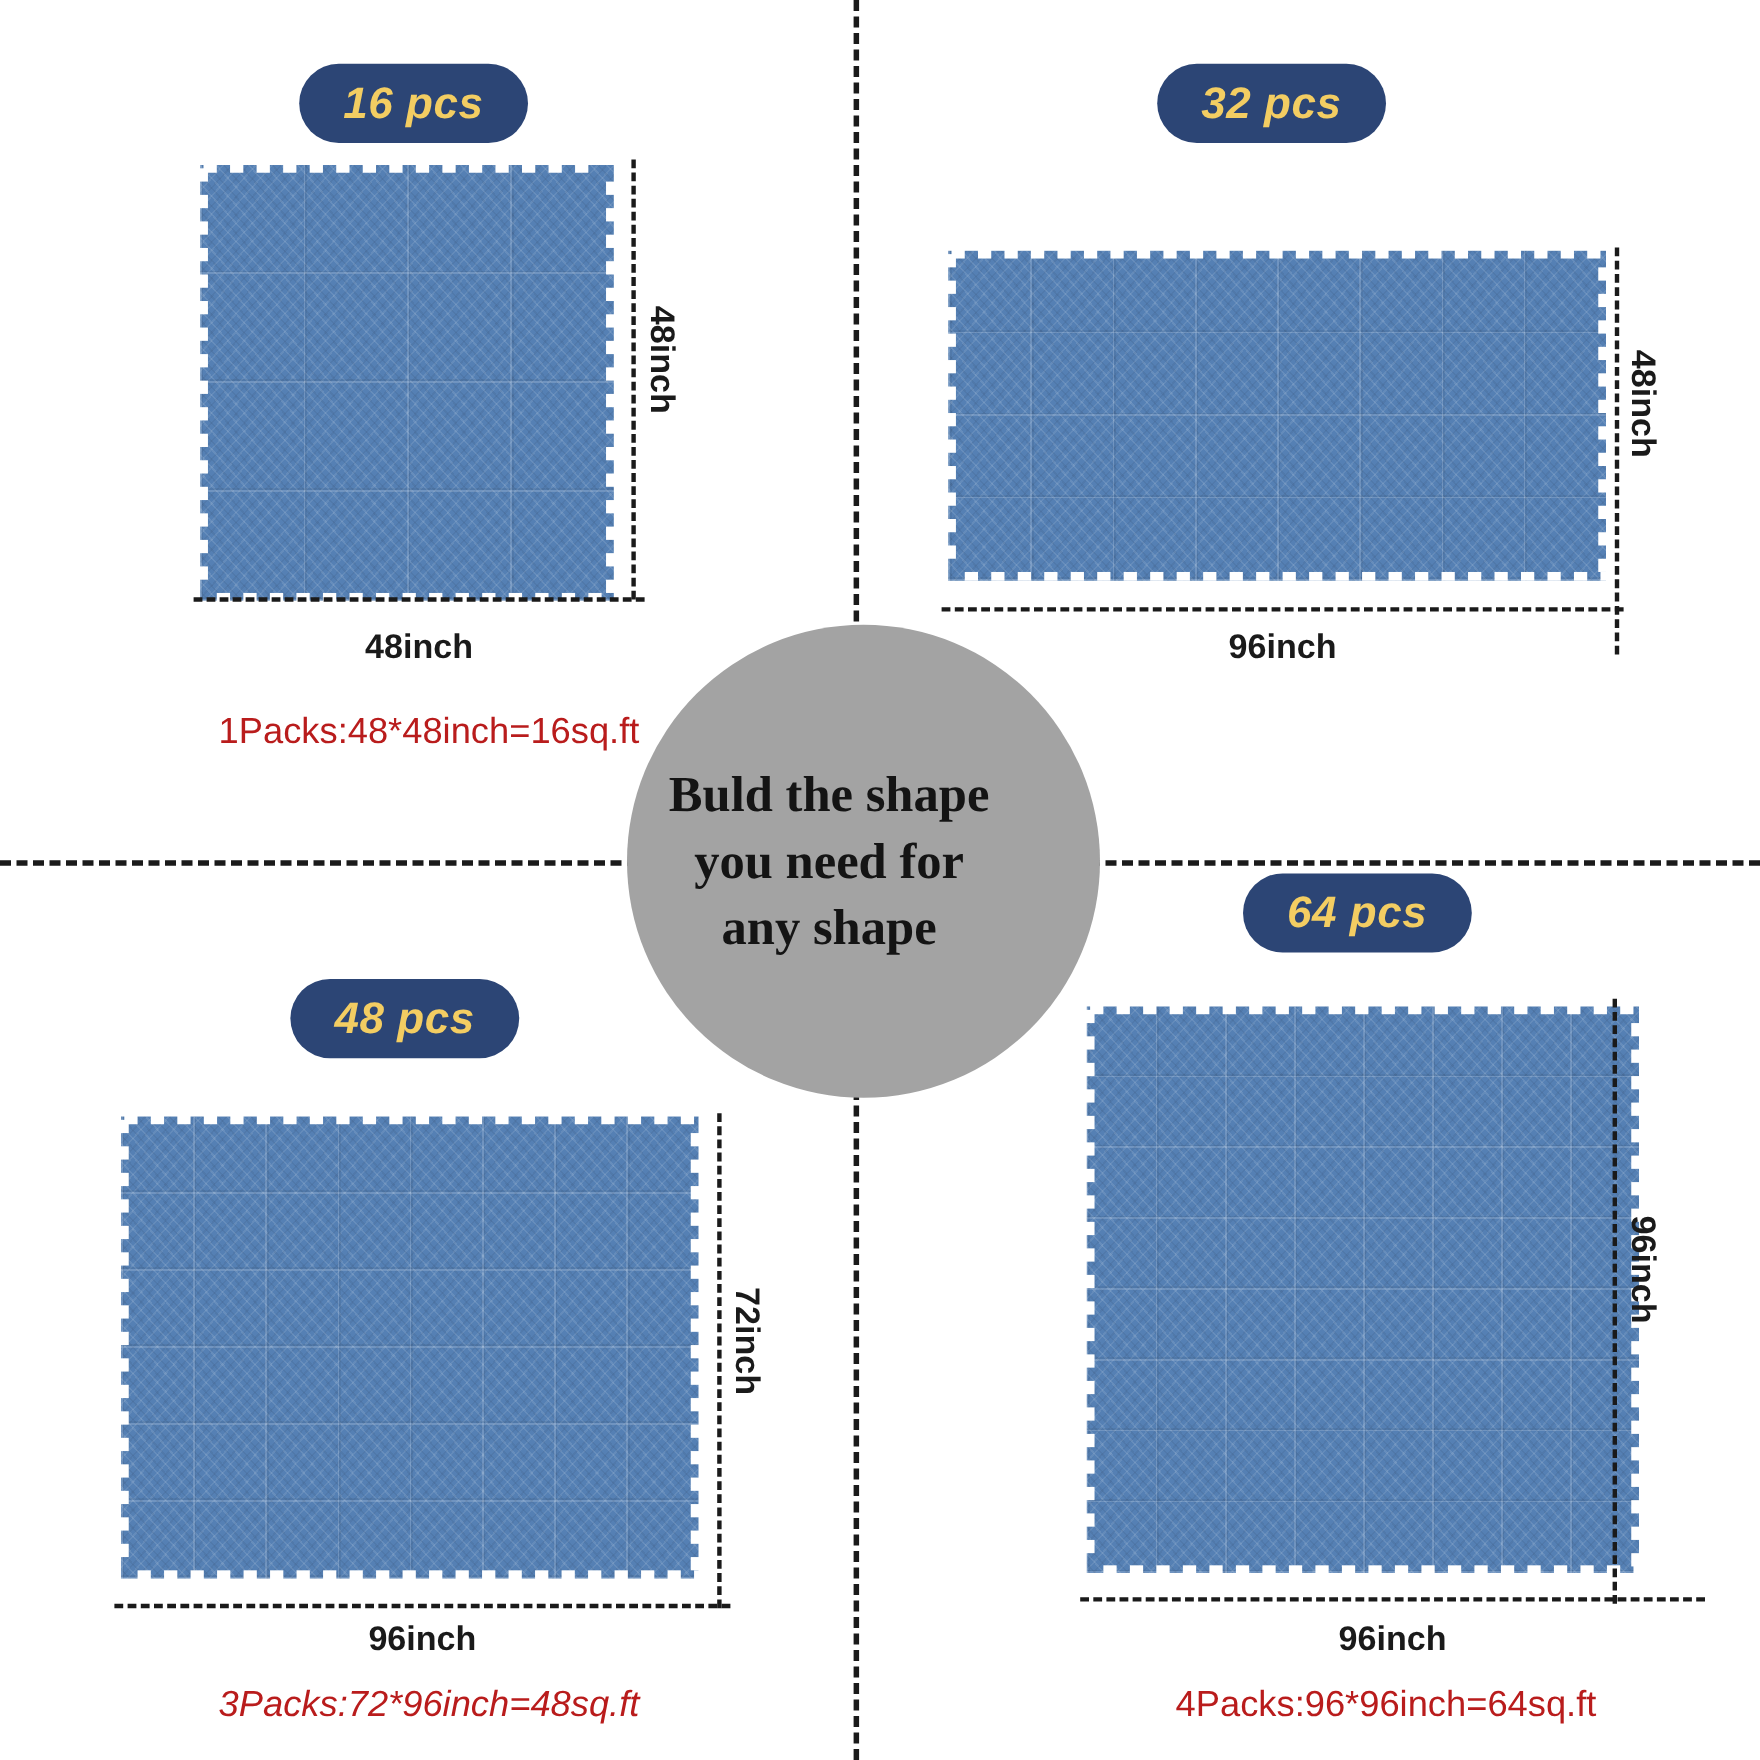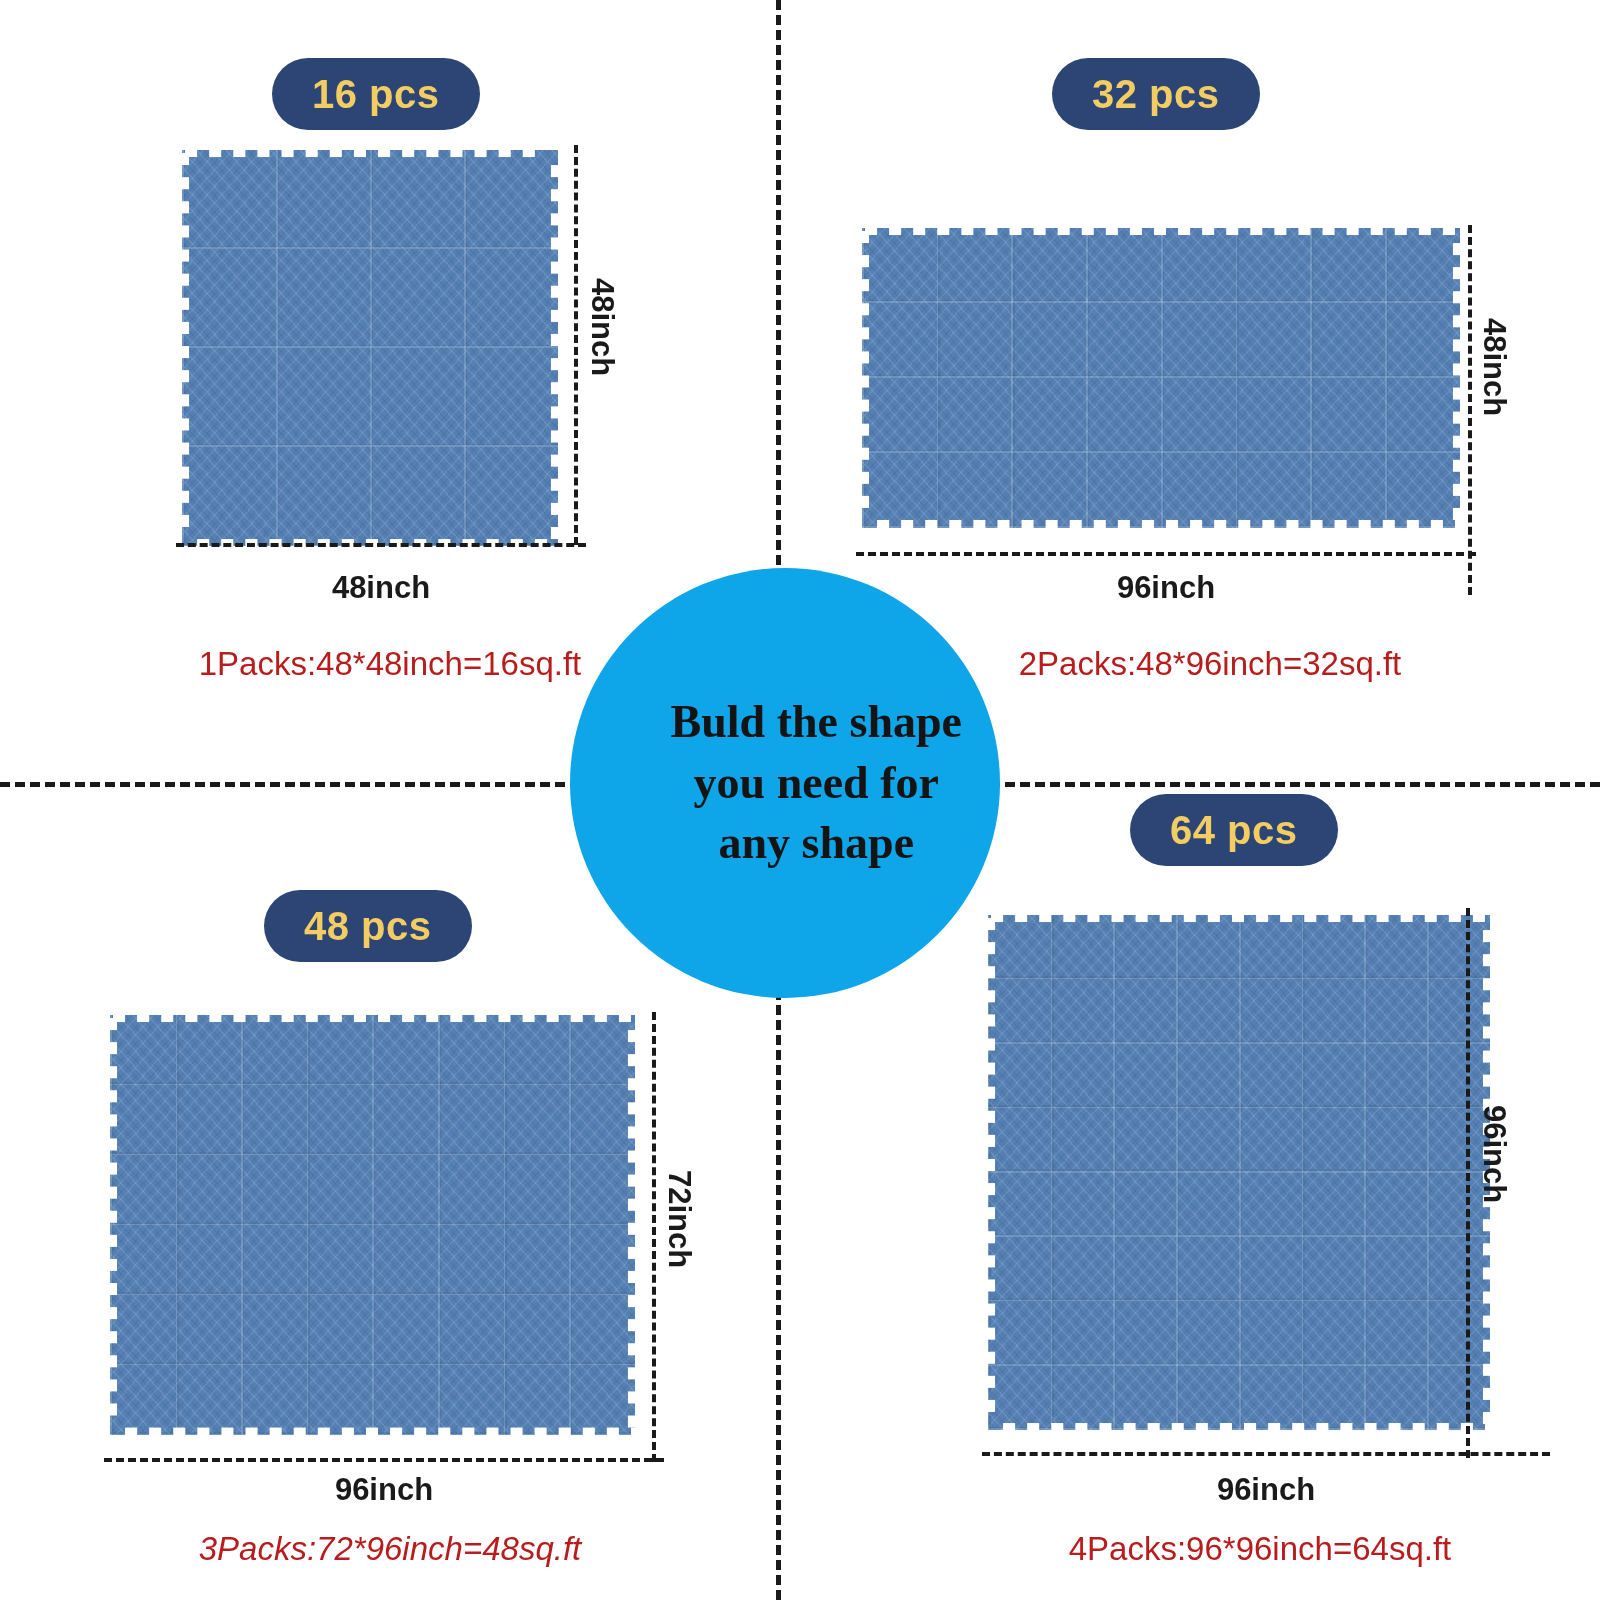--- a/index.html
+++ b/index.html
@@ -39,20 +39,21 @@
   
   .badge {
     position: absolute;
     display: flex;
     align-items: center;
     justify-content: center;
     background: #2c4575;
     border-radius: 999px;
     height: 72px;
     padding: 0 40px;
+    font-style: italic;
   }
   .badge-label {
     color: #f3cd62;
     font-size: 40px;
     font-weight: bold;
     letter-spacing: 0.5px;
     white-space: nowrap;
   }
 
   
@@ -137,24 +138,24 @@
     font-size: 33px;
     color: #b91c1c;
     white-space: nowrap;
     text-align: center;
   }
 
   
   .center-circle {
     position: absolute;
     border-radius: 50%;
-    background: #0ea5e9;
+    background: #a3a3a3;
     display: flex;
     align-items: center;
-    justify-content: flex-end;
+    justify-content: flex-start;
     z-index: 5;
   }
   .center-text {
     font-family: "Liberation Serif", serif;
     font-size: 46px;
     font-weight: bold;
     color: #141414;
     text-align: center;
     line-height: 1.32;
     padding: 0 38px;
@@ -331,21 +332,20 @@
         <rect x="-1" y="268" width="9" height="12" fill="#ffffff"></rect>
         <rect x="590" y="280" width="9" height="12" fill="#ffffff"></rect>
       </svg>
   </div>
 
   <div class="dim-line-h" style="left:856px; top:552px; width:620px;"></div>
   <div class="dim-line-v" style="left:1468px; top:225px; height:370px;"></div>
   <div class="dim-label-h" style="left:856px; top:570px; width:620px;">96inch</div>
   <div class="dim-label-v" style="left:1512px; top:318px;">48inch</div>
 
-  <div class="caption" style="left:880px; top:645px; width:660px;">2Packs:48*96inch=32sq.ft</div>
 
   <div class="badge" style="left:264px; top:890px;">
     <span class="badge-label">48 pcs</span>
   </div>
 
   <div class="mat-wrap" id="mat-48" style="left:110px; top:1015px; width:525px; height:420px;">
     <div class="mat"></div>
     <div class="mat-seams" style="background-image: repeating-linear-gradient(90deg, rgba(255, 255, 255, 0.16) 0px, rgba(255, 255, 255, 0.16) 1.5px, rgba(0, 0, 0, 0.06) 1.5px, rgba(0, 0, 0, 0.06) 3px, rgba(0, 0, 0, 0) 3px, rgba(0, 0, 0, 0) 65.625px), repeating-linear-gradient(0deg, rgba(255, 255, 255, 0.16) 0px, rgba(255, 255, 255, 0.16) 1.5px, rgba(0, 0, 0, 0.06) 1.5px, rgba(0, 0, 0, 0.06) 3px, rgba(0, 0, 0, 0) 3px, rgba(0, 0, 0, 0) 70px);"></div>
     <svg class="mat-teeth" viewBox="0 0 525 420" preserveAspectRatio="none">
         <rect x="4" y="-1" width="12" height="9" fill="#ffffff"></rect>

